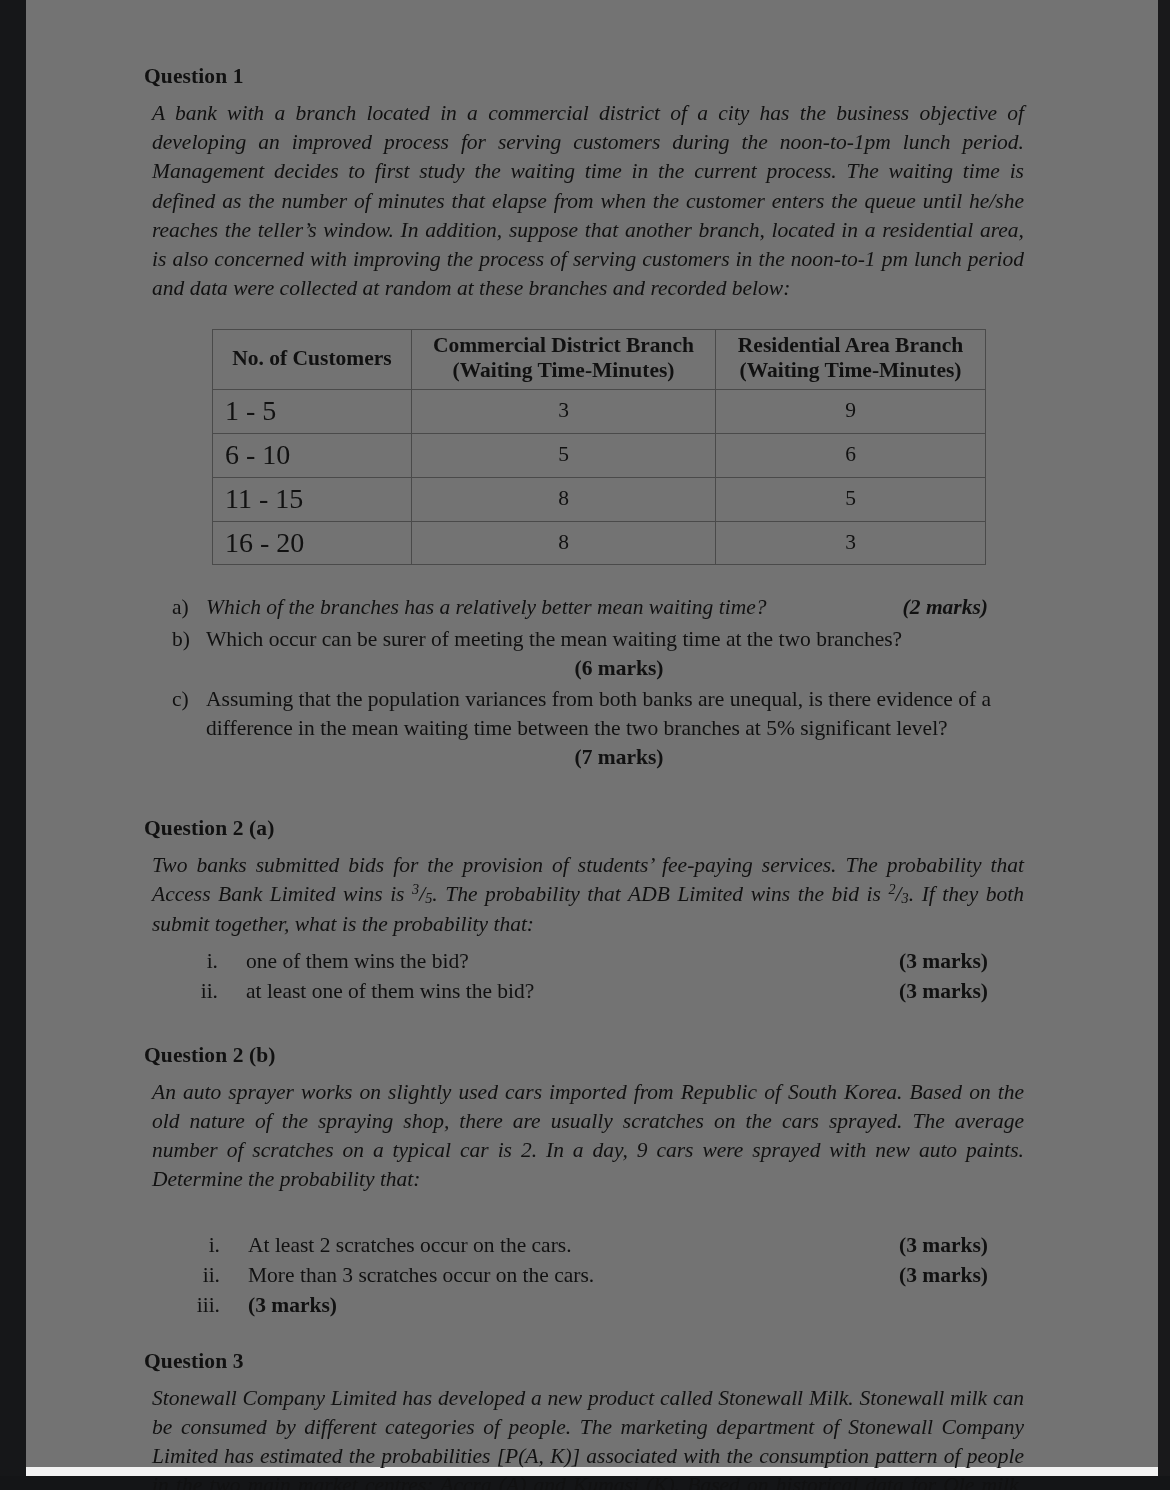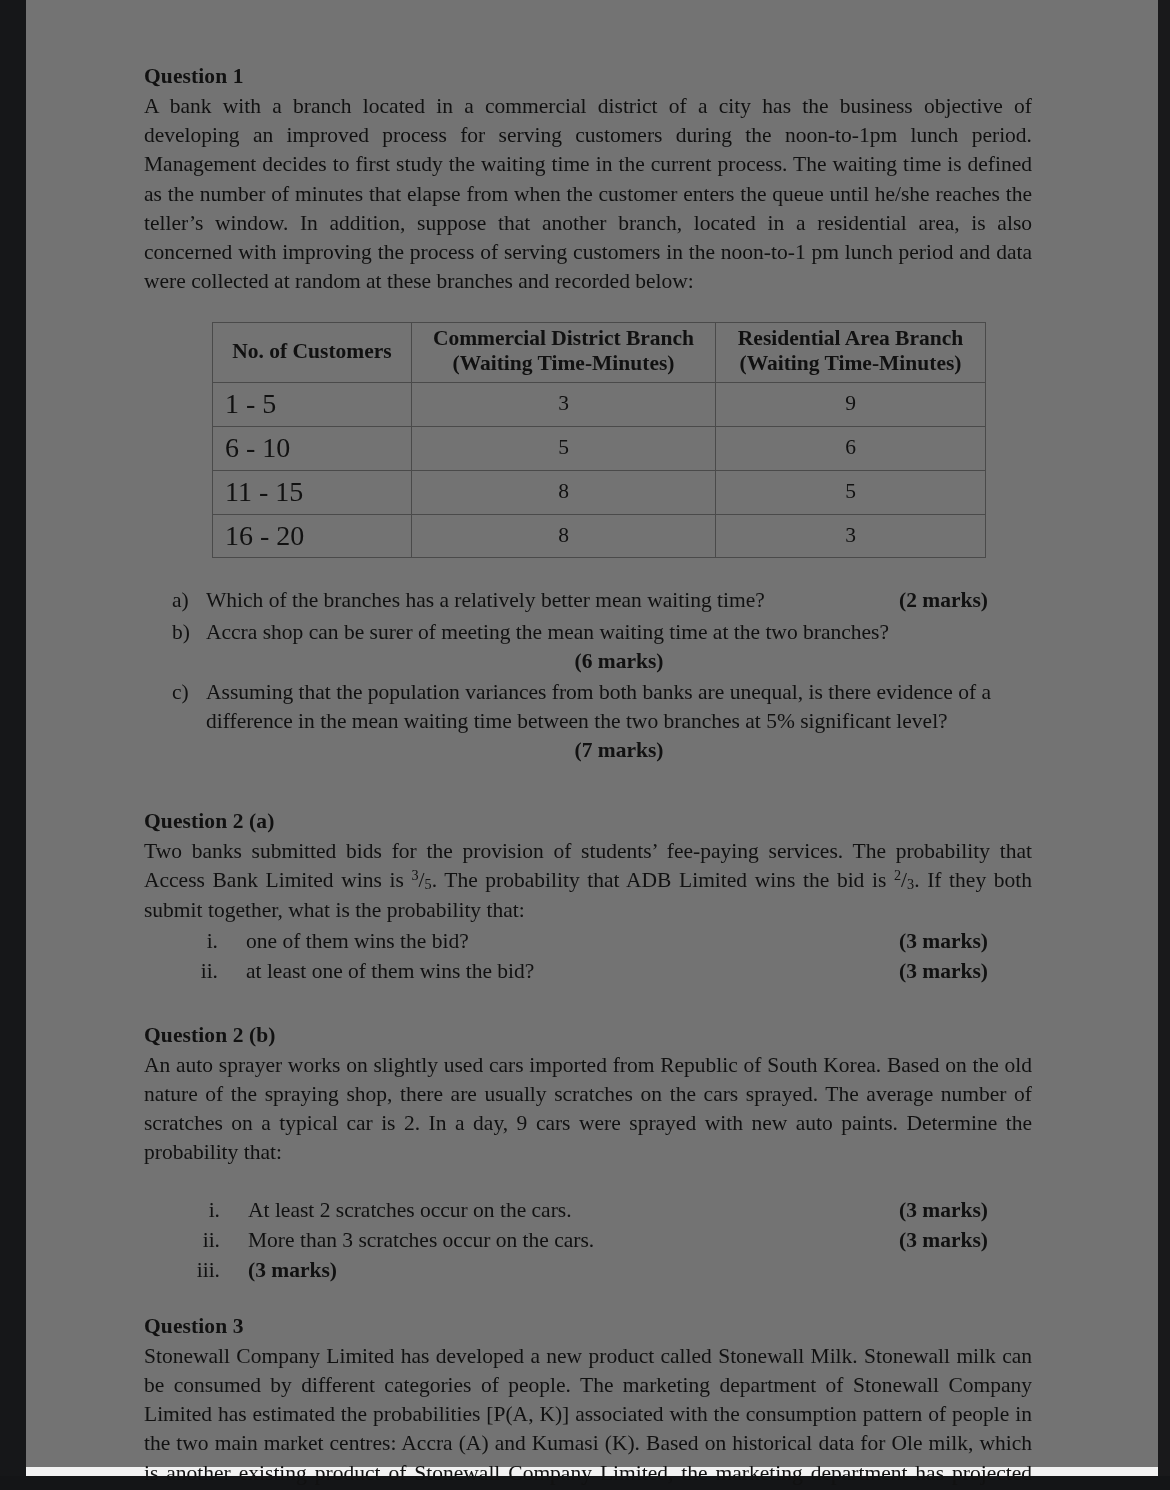--- a/index.html
+++ b/index.html
@@ -57,24 +57,25 @@
     font-size: 21.5px;
     line-height: 1.355;
   }
 
   .qhead {
     font-weight: bold;
     margin: 0 0 1px 0;
     letter-spacing: 0.1px;
   }
   p.body {
-    margin: 0;
+    margin: 8px;
     text-align: justify;
     text-justify: inter-word;
     text-align-last: left;
+    font-style: italic;
   }
   .gap-md { height: 26px; }
   .gap-lg { height: 34px; }
   .gap-xl { height: 40px; }
 
   
   .tbl-wrap {
     margin: 26px 0 0 68px;
     width: 746px;
   }
@@ -128,20 +129,21 @@
     left: 28px;
     top: 0;
     width: 26px;
     text-align: left;
   }
   .row-flex {
     display: flex;
     justify-content: space-between;
     align-items: baseline;
     gap: 0;
+    font-style: italic;
   }
   .marks {
     font-weight: bold;
     white-space: nowrap;
   }
   .marks-right {
     text-align: center;
     font-weight: bold;
   }
   .cont {
@@ -247,21 +249,21 @@
     <ul class="alist">
       <li>
         <span class="mk">a)</span>
         <span class="row-flex">
           <span>Which of the branches has a relatively better mean waiting time?</span>
           <span class="marks" style="padding-right:44px">(2 marks)</span>
         </span>
       </li>
       <li>
         <span class="mk">b)</span>
-        <span class="cont">Accra shop can be surer of meeting the mean waiting time at the two branches?</span>
+        <span class="cont">Which occur can be surer of meeting the mean waiting time at the two branches?</span>
         <span class="cont marks-right">(6 marks)</span>
       </li>
       <li>
         <span class="mk">c)</span>
         <span class="cont">Assuming that the population variances from both banks are unequal, is there evidence of a difference in the mean waiting time between the two branches at 5% significant level?</span>
         <span class="cont marks-right">(7 marks)</span>
       </li>
     </ul>
 
     <div class="gap-xl"></div>

